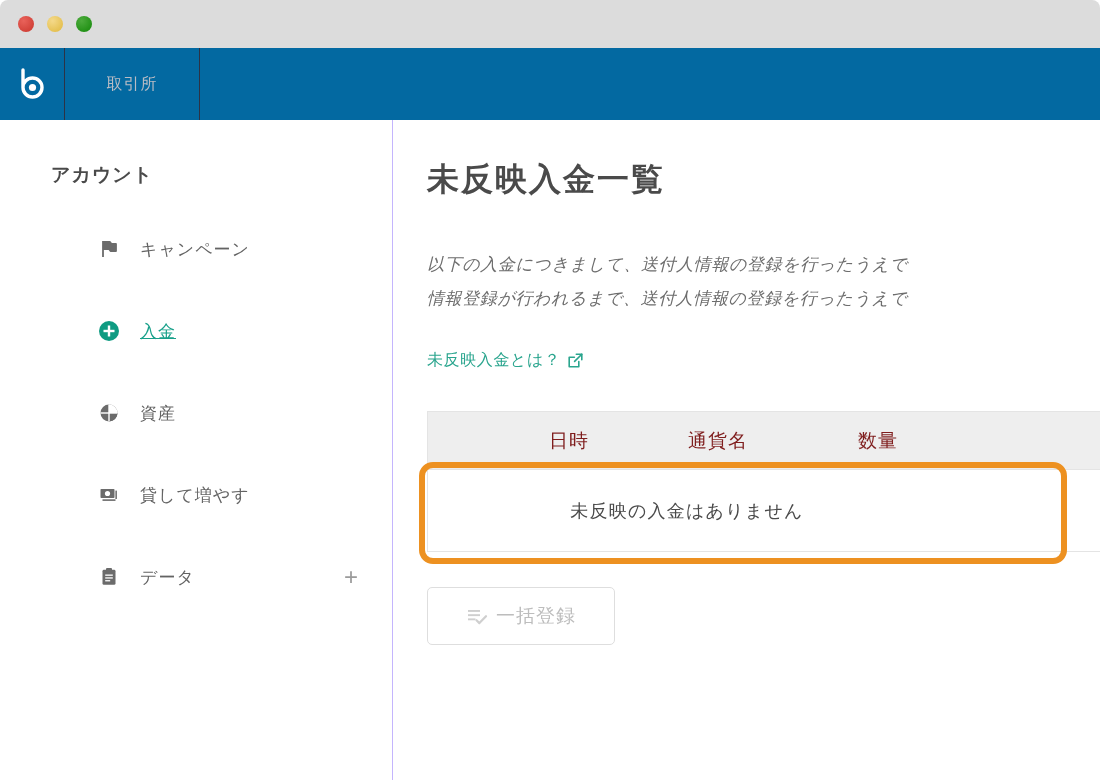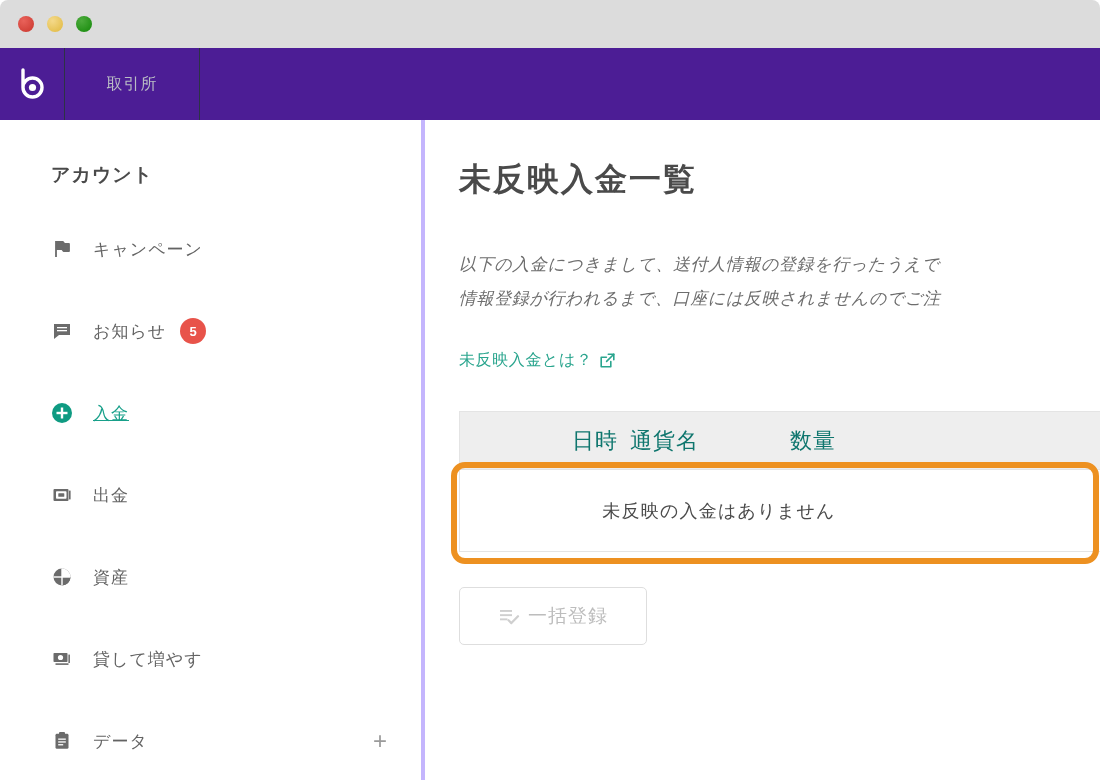--- a/index.html
+++ b/index.html
@@ -21,52 +21,52 @@
     width:16px; height:16px; border-radius:50%;
     margin-right:13px; display:block;
   }
   .tl-red{ background:radial-gradient(circle at 35% 30%, #e9625a, #c9352c); }
   .tl-yellow{ background:radial-gradient(circle at 35% 30%, #f4d98a, #e0b83d); }
   .tl-green{ background:radial-gradient(circle at 35% 30%, #4cab3c, #138808); }
 
   
   #top-nav{
     position:absolute; left:0; top:48px; width:1100px; height:72px;
-    background:#4c1d95; display:flex; align-items:stretch;
+    background:#0369a1; display:flex; align-items:stretch;
   }
   #brand-logo{
     width:65px; display:flex; align-items:center; justify-content:center;
     border-right:1px solid #2c3346;
   }
   .nav-tab{
     width:135px; display:flex; align-items:center; justify-content:center;
     color:#b9bcc4; font-size:16px; letter-spacing:1px;
     border-right:1px solid #2c3346; cursor:pointer;
   }
 
   
   #app-body{
     position:absolute; left:0; top:120px; width:1100px; height:660px;
     display:flex; background:#ffffff;
   }
 
   
   #sidebar{
-    width:425px; height:660px; background:#ffffff;
-    border-right:4px solid #c4b5fd; padding-top:42px;
+    width:393px; height:660px; background:#ffffff;
+    border-right:1px solid #c4b5fd; padding-top:42px;
     position:relative; overflow:hidden;
   }
   #sidebar-heading{
     font-size:19px; font-weight:bold; color:#4a4a4a;
     padding-left:51px; margin-bottom:40px; letter-spacing:1px;
   }
   .side-item{
     height:42px; display:flex; align-items:center;
     padding-left:51px; padding-right:34px;
-    margin-bottom:40px; cursor:pointer; position:relative;
+    margin-bottom:40px; cursor:pointer; position:relative;margin-left:47px;
   }
   .side-item .si-icon{
     width:22px; height:22px; flex:0 0 22px;
     display:flex; align-items:center; justify-content:center;
     margin-right:20px;
   }
   .side-item .si-label{
     font-size:17px; color:#636363; letter-spacing:1px; white-space:nowrap;
   }
   .side-item.active .si-label{ color:#18a08a; text-decoration:underline; }
@@ -103,24 +103,24 @@
 
   
   #deposits-table{
     margin-top:40px; width:700px; position:relative;
   }
   #table-head{
     height:59px; background:#eeeeee; border:1px solid #e4e4e4;
     display:flex; align-items:center;
   }
   .th{
-    font-size:22px; color:#0f766e; letter-spacing:1px; text-align:left;
+    font-size:19px; color:#7f1d1d; letter-spacing:1px; text-align:center;
   }
   .th-datetime{ width:170px; padding-left:112px; }
-  .th-currency{ width:160px; }
+  .th-currency{ width:160px;margin-left:40px; }
   .th-amount  { width:160px; }
   #table-empty{
     height:82px; background:#ffffff;
     border:1px solid #e4e4e4; border-top:none;
     display:flex; align-items:center; justify-content:center;
   }
   #empty-text{
     font-size:18px; color:#4a4a4a; letter-spacing:1.2px;
     padding-right:180px;
   }
@@ -171,54 +171,32 @@
 
     <div class="side-item">
       <span class="si-icon">
         <svg width="20" height="20" viewBox="0 0 20 20">
             <path d="M4 2 L4 18 M4 3 h7 l1.5 2 H17 v7 H11.5 L10 10 H4" fill="#6b6b6b" stroke="#6b6b6b" stroke-width="1.8" stroke-linejoin="round"></path>
           </svg>
       </span>
       <span class="si-label">キャンペーン</span>
     </div>
 
-    <div class="side-item">
-      <span class="si-icon">
-        <svg width="20" height="20" viewBox="0 0 20 20">
-          <path d="M2 3 h16 v11 H7 l-5 4 Z" fill="#6b6b6b"></path>
-          <rect x="5" y="6" width="10" height="1.3" fill="#ffffff"></rect>
-          <rect x="5" y="9" width="10" height="1.3" fill="#ffffff"></rect>
-        </svg>
-      </span>
-      <span class="si-label">お知らせ</span>
-      <span class="badge-count">5</span>
-    </div>
 
     <div class="side-item active">
       <span class="si-icon">
         <svg width="22" height="22" viewBox="0 0 22 22">
           <circle cx="11" cy="11" r="10" fill="#0f9b82"></circle>
           <rect x="5.5" y="9.8" width="11" height="2.4" fill="#ffffff"></rect>
           <rect x="9.8" y="5.5" width="2.4" height="11" fill="#ffffff"></rect>
         </svg>
       </span>
       <span class="si-label">入金</span>
     </div>
 
-    <div class="side-item">
-      <span class="si-icon">
-        <svg width="20" height="20" viewBox="0 0 20 20">
-          <rect x="1.5" y="4" width="15" height="12" rx="1" fill="#6b6b6b"></rect>
-          <rect x="4" y="6.3" width="10.5" height="7.4" rx="0.8" fill="#ffffff"></rect>
-          <rect x="6.3" y="8.2" width="6" height="3.6" rx="0.6" fill="#6b6b6b"></rect>
-          <rect x="17" y="5.6" width="1.6" height="8.8" fill="#6b6b6b"></rect>
-        </svg>
-      </span>
-      <span class="si-label">出金</span>
-    </div>
 
     <div class="side-item">
       <span class="si-icon">
         <svg width="20" height="20" viewBox="0 0 20 20">
           <circle cx="10" cy="10" r="8.5" fill="#6b6b6b"></circle>
           <path d="M10 10 L10 1.5 A8.5 8.5 0 0 1 18.5 10 Z" fill="#ffffff"></path>
           <path d="M10 10 L18.5 10 A8.5 8.5 0 0 1 10 18.5 Z" fill="#6b6b6b"></path>
           <rect x="9.3" y="1.5" width="1.4" height="17" fill="#ffffff"></rect>
           <rect x="1.5" y="9.3" width="17" height="1.4" fill="#ffffff"></rect>
           <path d="M10 10 L10 1.5 A8.5 8.5 0 0 1 18.5 10 Z" fill="#6b6b6b" opacity="0"></path>
@@ -254,21 +232,21 @@
     </div>
 
   </div>
 
   <div id="main-content">
 
     <h1 id="page-title">未反映入金一覧</h1>
 
     <div>
       <div class="desc-line">以下の入金につきまして、送付人情報の登録を行ったうえで</div>
-      <div class="desc-line">情報登録が行われるまで、口座には反映されませんのでご注</div>
+      <div class="desc-line">情報登録が行われるまで、送付人情報の登録を行ったうえで</div>
     </div>
 
     <a id="help-link">
       <span>未反映入金とは？</span>
       <svg width="17" height="17" viewBox="0 0 17 17">
         <path d="M2.2 5.2 h5.2 M2.2 5.2 V14.8 H11.8 V9.6" fill="none" stroke="#2aa58e" stroke-width="1.6" stroke-linecap="round" stroke-linejoin="round"></path>
         <path d="M9.3 2.2 H14.8 V7.7" fill="none" stroke="#2aa58e" stroke-width="1.6" stroke-linecap="round" stroke-linejoin="round"></path>
         <path d="M14.8 2.2 L7.6 9.4" fill="none" stroke="#2aa58e" stroke-width="1.6" stroke-linecap="round"></path>
       </svg>
     </a>

